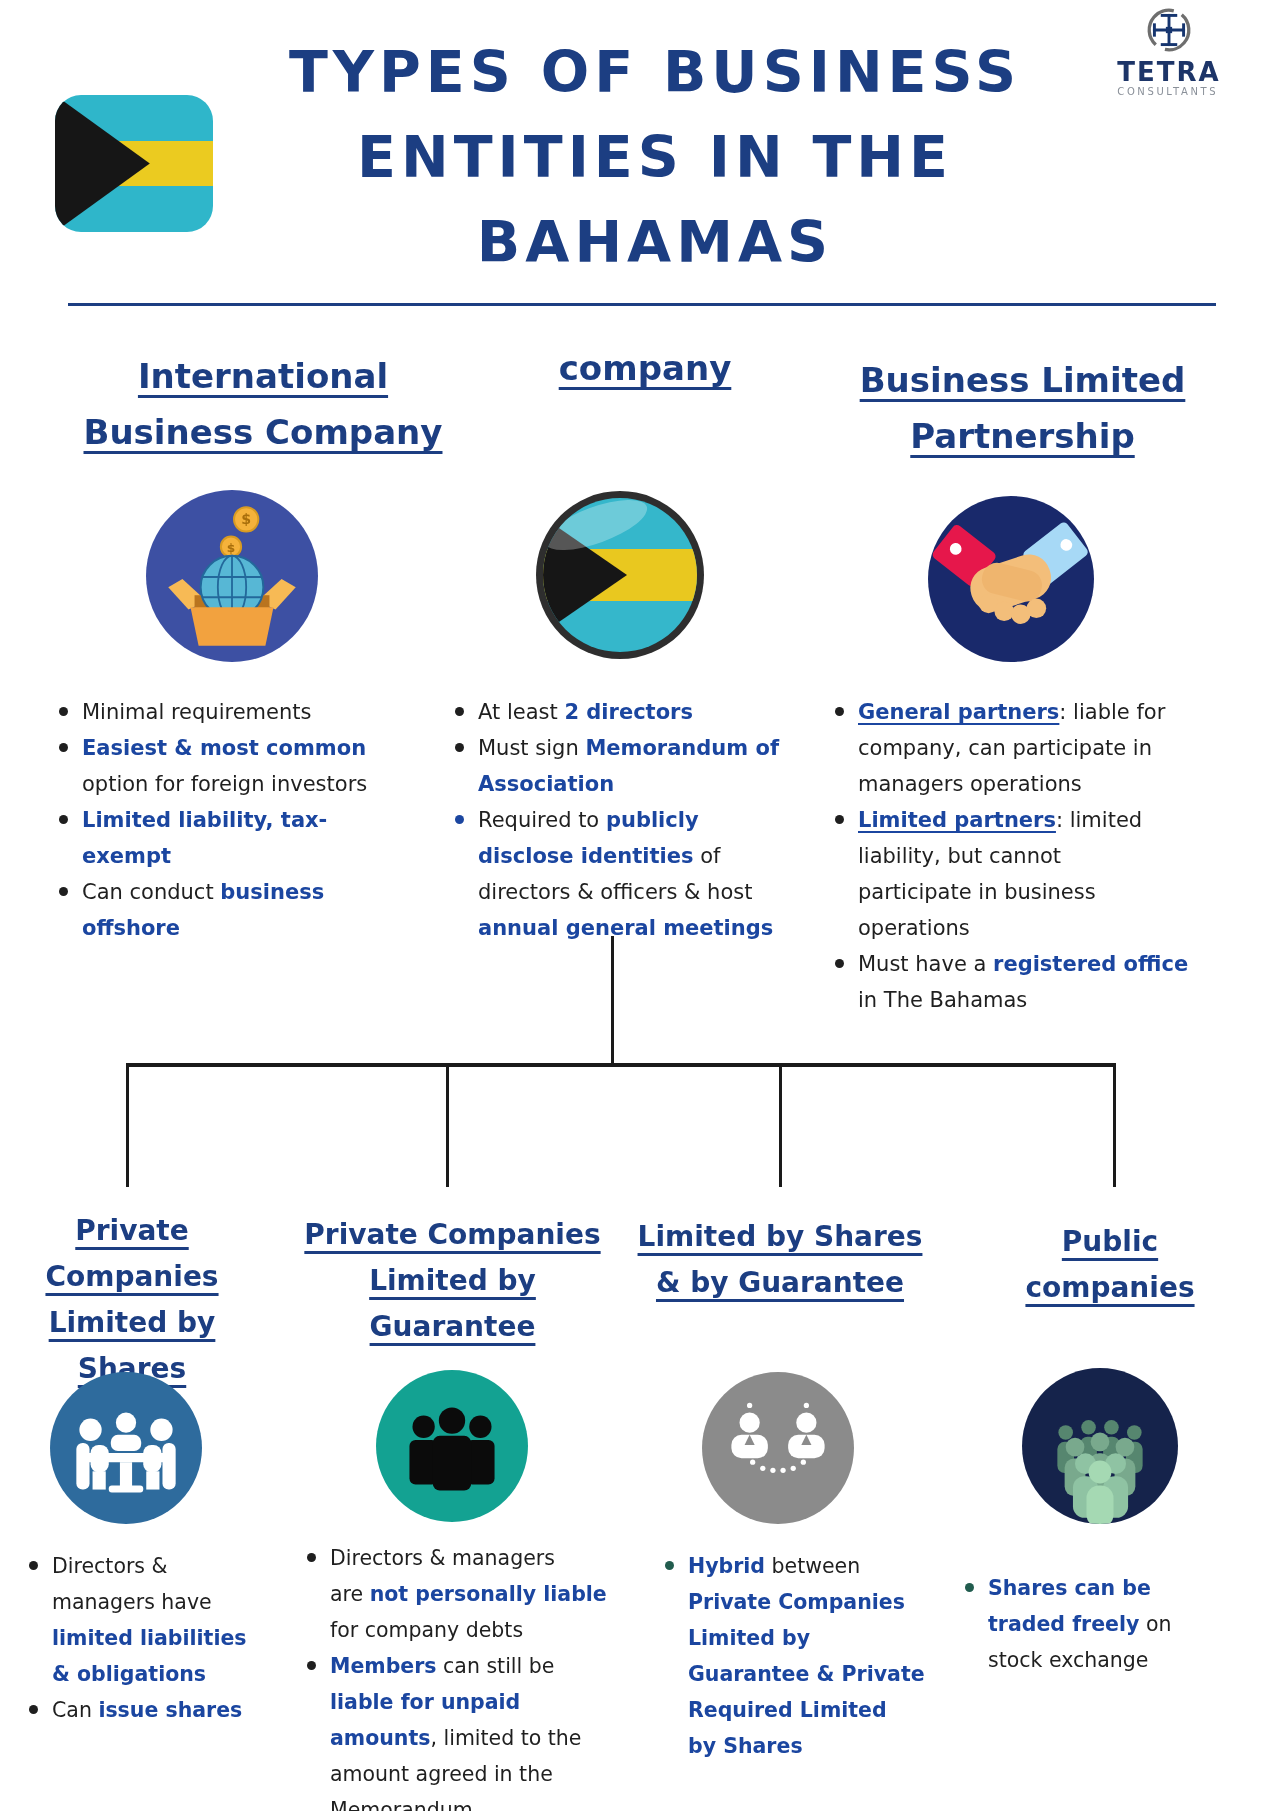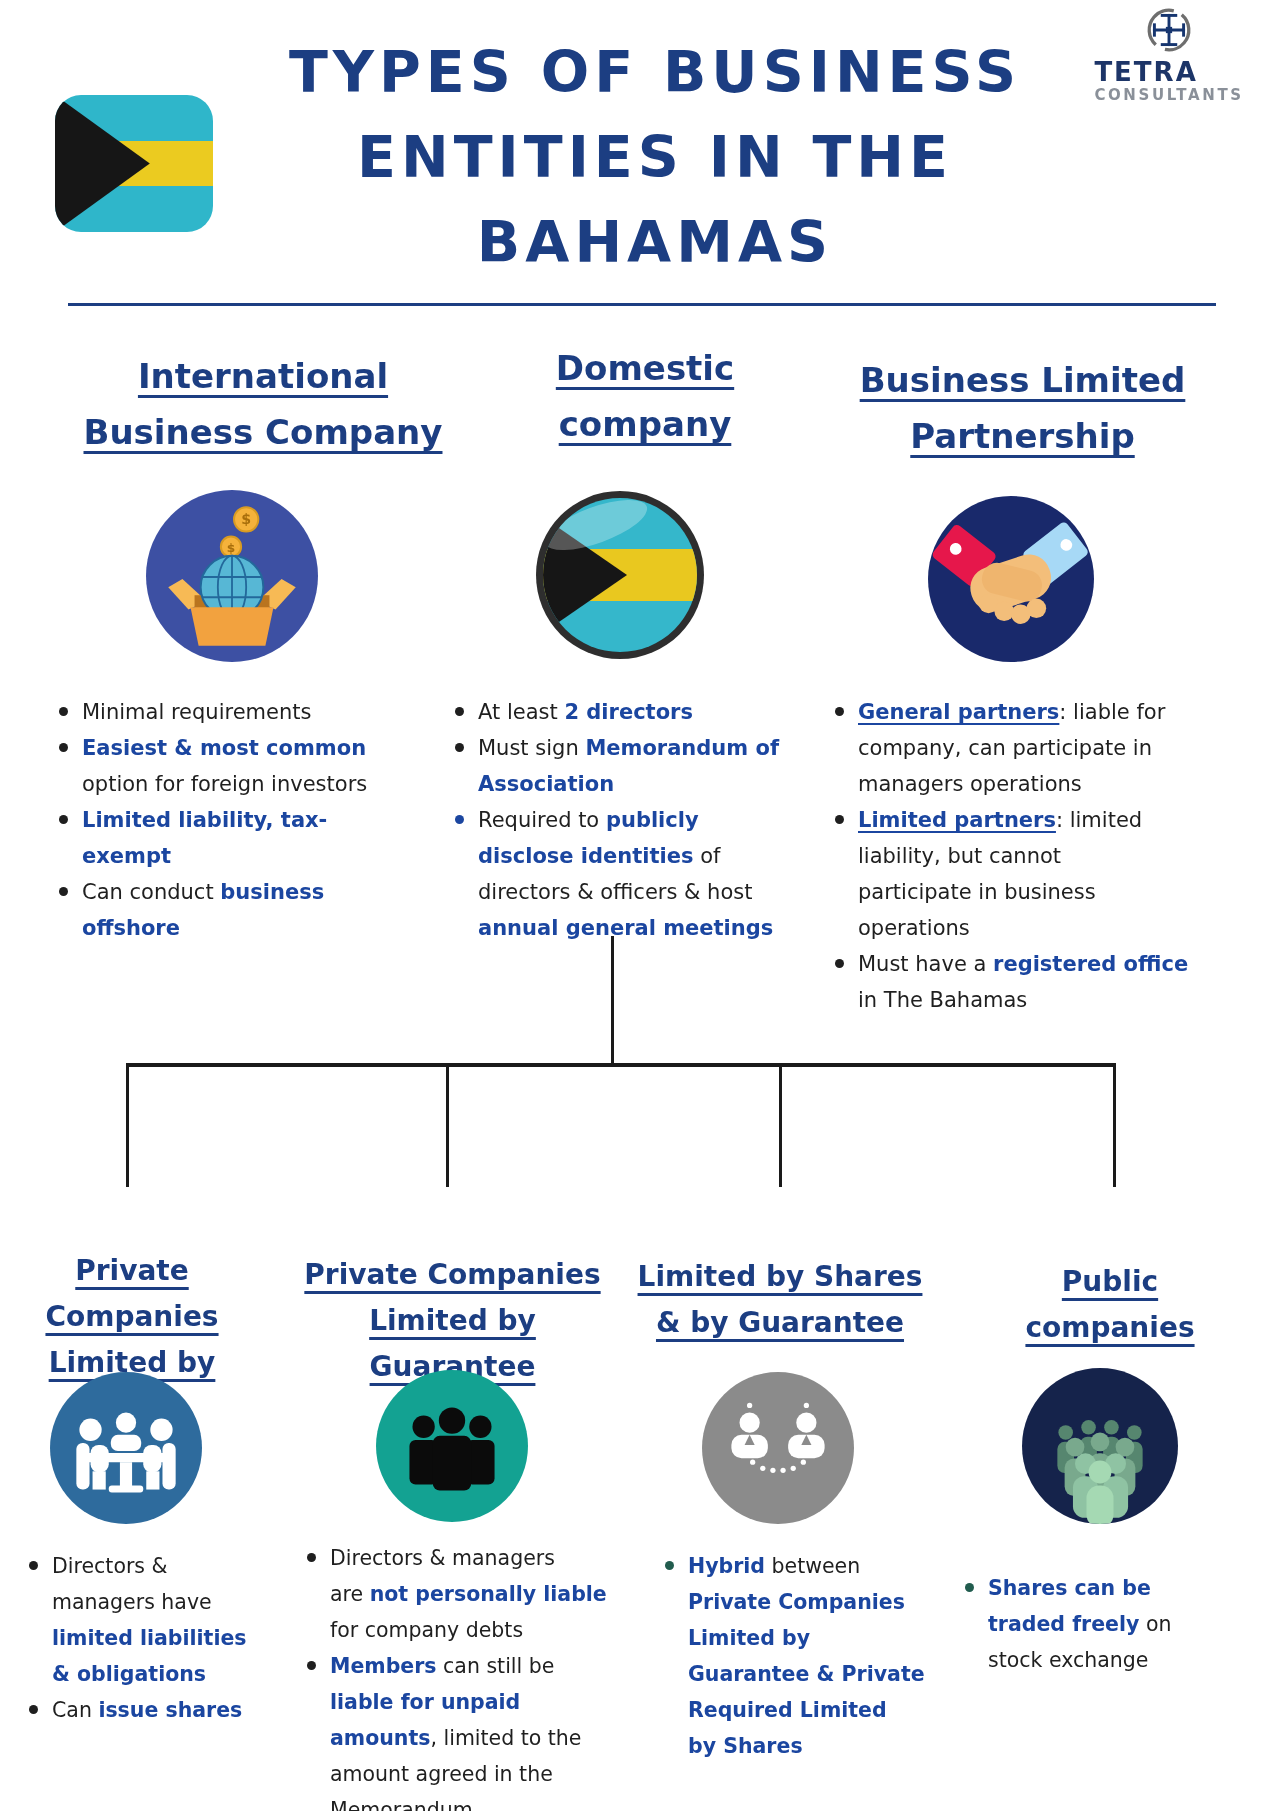--- a/index.html
+++ b/index.html
@@ -9,27 +9,27 @@
   .flag{position:absolute;left:55px;top:95px;width:158px;height:137px;border-radius:26px;overflow:hidden;
     background:linear-gradient(#2FB6CA 0 33.4%,#EBCB20 33.4% 66.7%,#2FB6CA 66.7% 100%);}
   .flag::after{content:"";position:absolute;inset:0;background:#161616;
     clip-path:polygon(0 0,60% 50%,0 100%);}
   .page-title{position:absolute;left:215px;top:30px;width:880px;text-align:center;
     color:#1C3E82;font-weight:800;font-size:57px;line-height:85px;letter-spacing:5px;}
   .logo{position:absolute;left:1058px;top:5px;width:222px;height:64px;background:#ffffff;
     display:flex;align-items:center;padding:0 6px;box-sizing:border-box;flex-direction:column;}
   .logo-divider{width:2px;height:48px;background:#A8ADB5;margin:0 8px 0 6px;}
   .logo-name{font-size:26px;font-weight:800;color:#1D3568;letter-spacing:2px;line-height:26px;}
-  .logo-sub{font-size:15px;color:#8A9099;letter-spacing:2.6px;font-weight:700;margin-top:1px;}
+  .logo-sub{font-size:10px;color:#8A9099;letter-spacing:2.6px;font-weight:400;margin-top:1px;}
   .title-rule{position:absolute;left:68px;top:303px;width:1148px;height:3px;background:#1C3E82;}
   
   .col-heading{position:absolute;text-align:center;color:#1C3E82;font-weight:700;
     text-decoration:underline;text-decoration-thickness:3px;text-underline-offset:7px;}
   .h-top{font-size:34px;line-height:56px;}
-  .h-bot{font-size:28px;line-height:46px;margin-top:40px;}
+  .h-bot{font-size:28px;line-height:46px;}
   
   .blist{position:absolute;margin:0;padding:0;list-style:none;color:#1F1F1F;}
   .l-top{font-size:21px;line-height:36px;}
   .l-bot{font-size:20.5px;line-height:36px;}
   .blist li{position:relative;padding-left:30px;}
   .blist li::before{content:"";position:absolute;left:7px;top:13px;width:9px;height:9px;
     border-radius:50%;background:#1F1F1F;}
   .blist li.m-accent::before{background:#1B46A0;}
   .blist li.m-green::before{background:#215C4E;}
   .acc{color:#1B46A0;font-weight:700;margin-top:48px;}
@@ -72,21 +72,20 @@
     </div>
   </div>
 
   <div class="title-rule"></div>
 
   <div class="col-heading h-top" style="left:48px;top:348px;width:430px;">
       <div>International</div>
       <div>Business Company</div>
     </div>
   <div class="col-heading h-top" style="left:480px;top:340px;width:330px;">
-      <div>Domestic</div>
       <div>company</div>
     </div>
   <div class="col-heading h-top" style="left:830px;top:352px;width:385px;">
       <div>Business Limited</div>
       <div>Partnership</div>
     </div>
 
   <span class="icon" style="left:146px;top:490px;">
     <svg width="172" height="172" viewBox="0 0 170 170">
       <circle cx="85" cy="85" r="85" fill="#3D50A3"></circle>

